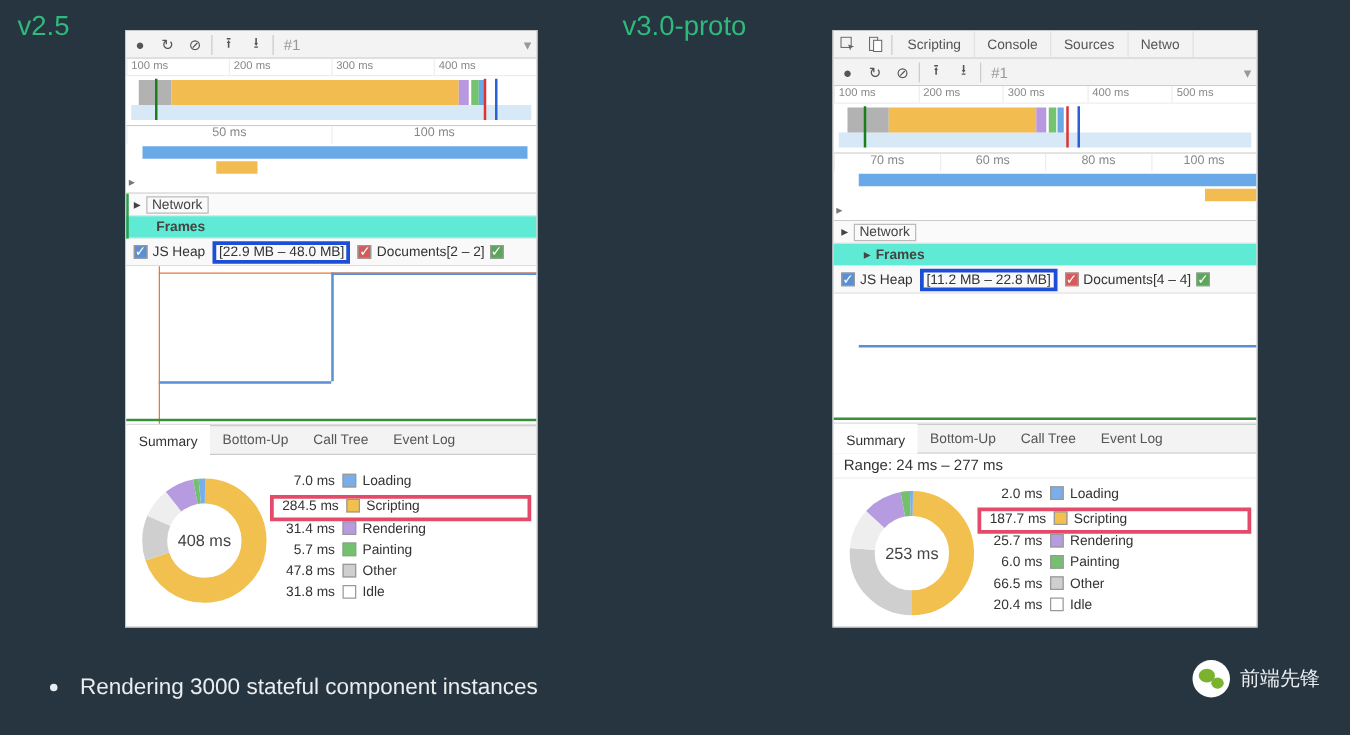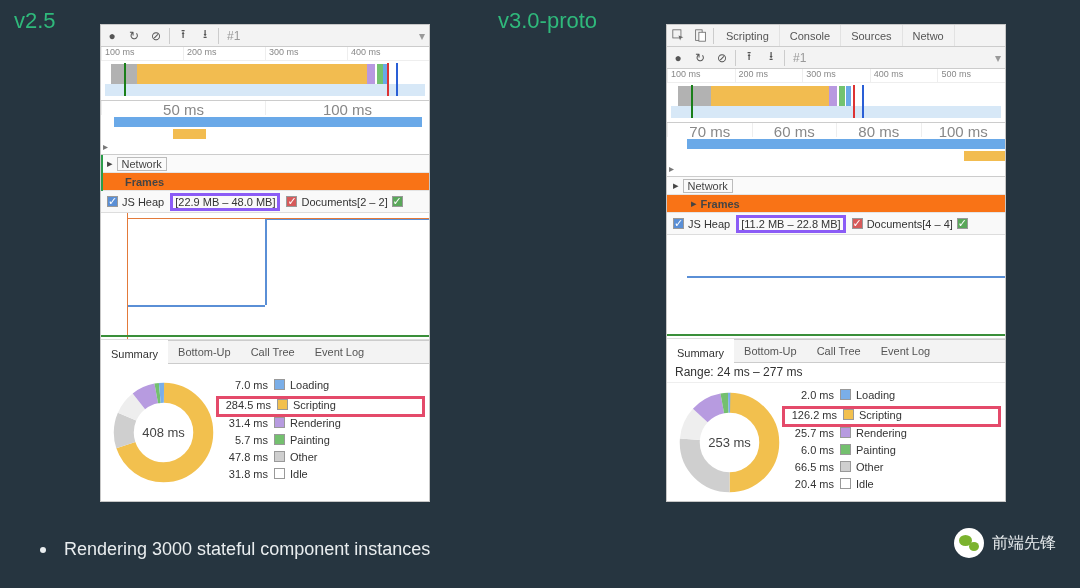--- a/index.html
+++ b/index.html
@@ -50,42 +50,42 @@
   .overview .chart { position:absolute; left:4px; right:4px; top:16px; bottom:4px; }
   .ov-bg { position:absolute; left:0; right:0; bottom:0; height:12px; background:#d7e8f7; }
   .ov-cpu-grey { position:absolute; bottom:12px; height:20px; background:#b2b2b2; }
   .ov-cpu-gold { position:absolute; bottom:12px; height:20px; background:#f2bc50; }
   .ov-purple { position:absolute; bottom:12px; width:8px; height:20px; background:#b899e0; }
   .ov-green  { position:absolute; bottom:12px; width:6px; height:20px; background:#73c36f; }
   .ov-blue   { position:absolute; bottom:12px; width:5px; height:20px; background:#6aa9e8; }
   .ov-line   { position:absolute; top:0; bottom:0; width:2px; }
 
   .flame { height: 54px; border-bottom:1px solid #ccc; position:relative; background:#fff; }
-  .flame .axis { height:14px; display:flex; font-size:15px; color:#888; }
+  .flame .axis { height:14px; display:flex; font-size:10px; color:#888; }
   .flame .axis span { flex:1; text-align:center; border-left:1px solid #eee; }
   .flame .track { position:absolute; left:0; right:0; top:16px; height:14px; }
   .flame .bar-blue { position:absolute; top:0; height:10px; background:#6aa9e8; }
   .flame .bar-gold { position:absolute; top:0; height:10px; background:#f2bc50; }
   .flame .tri { position:absolute; left:2px; bottom:2px; color:#777; font-size:10px; }
 
   .tree-row { height:18px; border-bottom:1px solid #e4e4e4; padding-left:6px; font-size:11px; color:#444; display:flex; align-items:center; background:#fafafa; }
-  .tree-row.frames { background:#f97316;padding-left:24px; }
+  .tree-row.frames { background:#5eead4;padding-left:24px; }
   .green-bar { position:absolute; left:0; width:2px; background:#2a9d4a; }
 
   .memory-row {
     height:22px; display:flex; align-items:center; padding:0 6px;
     font-size:11px; color:#333; background:#f9f9f9; border-bottom:1px solid #ddd;
     white-space:nowrap; overflow:hidden; position:relative;
     gap:4px;
   }
   .cb { width:11px; height:11px; border:1px solid #999; display:inline-flex; align-items:center; justify-content:center; flex-shrink:0; }
   .cb.blue { background:#5a8fd6; color:#fff; }
   .cb.red  { background:#d65a5a; color:#fff; }
   .cb.green{ background:#5aa75a; color:#fff; }
-  .highlight-box { border:3px solid #8b5cf6; padding:0 2px; margin:0 2px; }
+  .highlight-box { border:3px solid #1d4ed8; padding:0 2px; margin:0 2px; }
 
   .mem-graph { flex:1; border-bottom:1px solid #ddd; position:relative; background:#fff; }
   .mem-line-h { position:absolute; left:8%; right:0; height:1px; background:#e37a3a; }
   .mem-line-v { position:absolute; top:0; bottom:0; width:1px; background:#e37a3a; }
   .mem-green  { position:absolute; height:2px; background:#3a8f3a; left:0; right:0; }
   .mem-blue-step { position:absolute; border-top:2px solid #5a8fd6; }
 
   .bottom-tabs {
     display:flex; height:24px; border-top:1px solid #ccc; border-bottom:1px solid #ccc;
     background:#f3f3f3; font-size:11px; color:#555; align-items:center;
@@ -355,21 +355,21 @@
       </svg>
       <div class="donut-center">253 ms</div>
     </div>
     <div class="legend">
         <div class="legend-row">
           <span class="val">2.0 ms</span>
           <span class="sw" style="background: rgb(122, 174, 232);"></span>
           <span>Loading</span>
         </div>
         <div class="legend-row hl">
-          <span class="val">126.2 ms</span>
+          <span class="val">187.7 ms</span>
           <span class="sw" style="background: rgb(242, 192, 78);"></span>
           <span>Scripting</span>
         </div>
         <div class="legend-row">
           <span class="val">25.7 ms</span>
           <span class="sw" style="background: rgb(183, 155, 224);"></span>
           <span>Rendering</span>
         </div>
         <div class="legend-row">
           <span class="val">6.0 ms</span>

